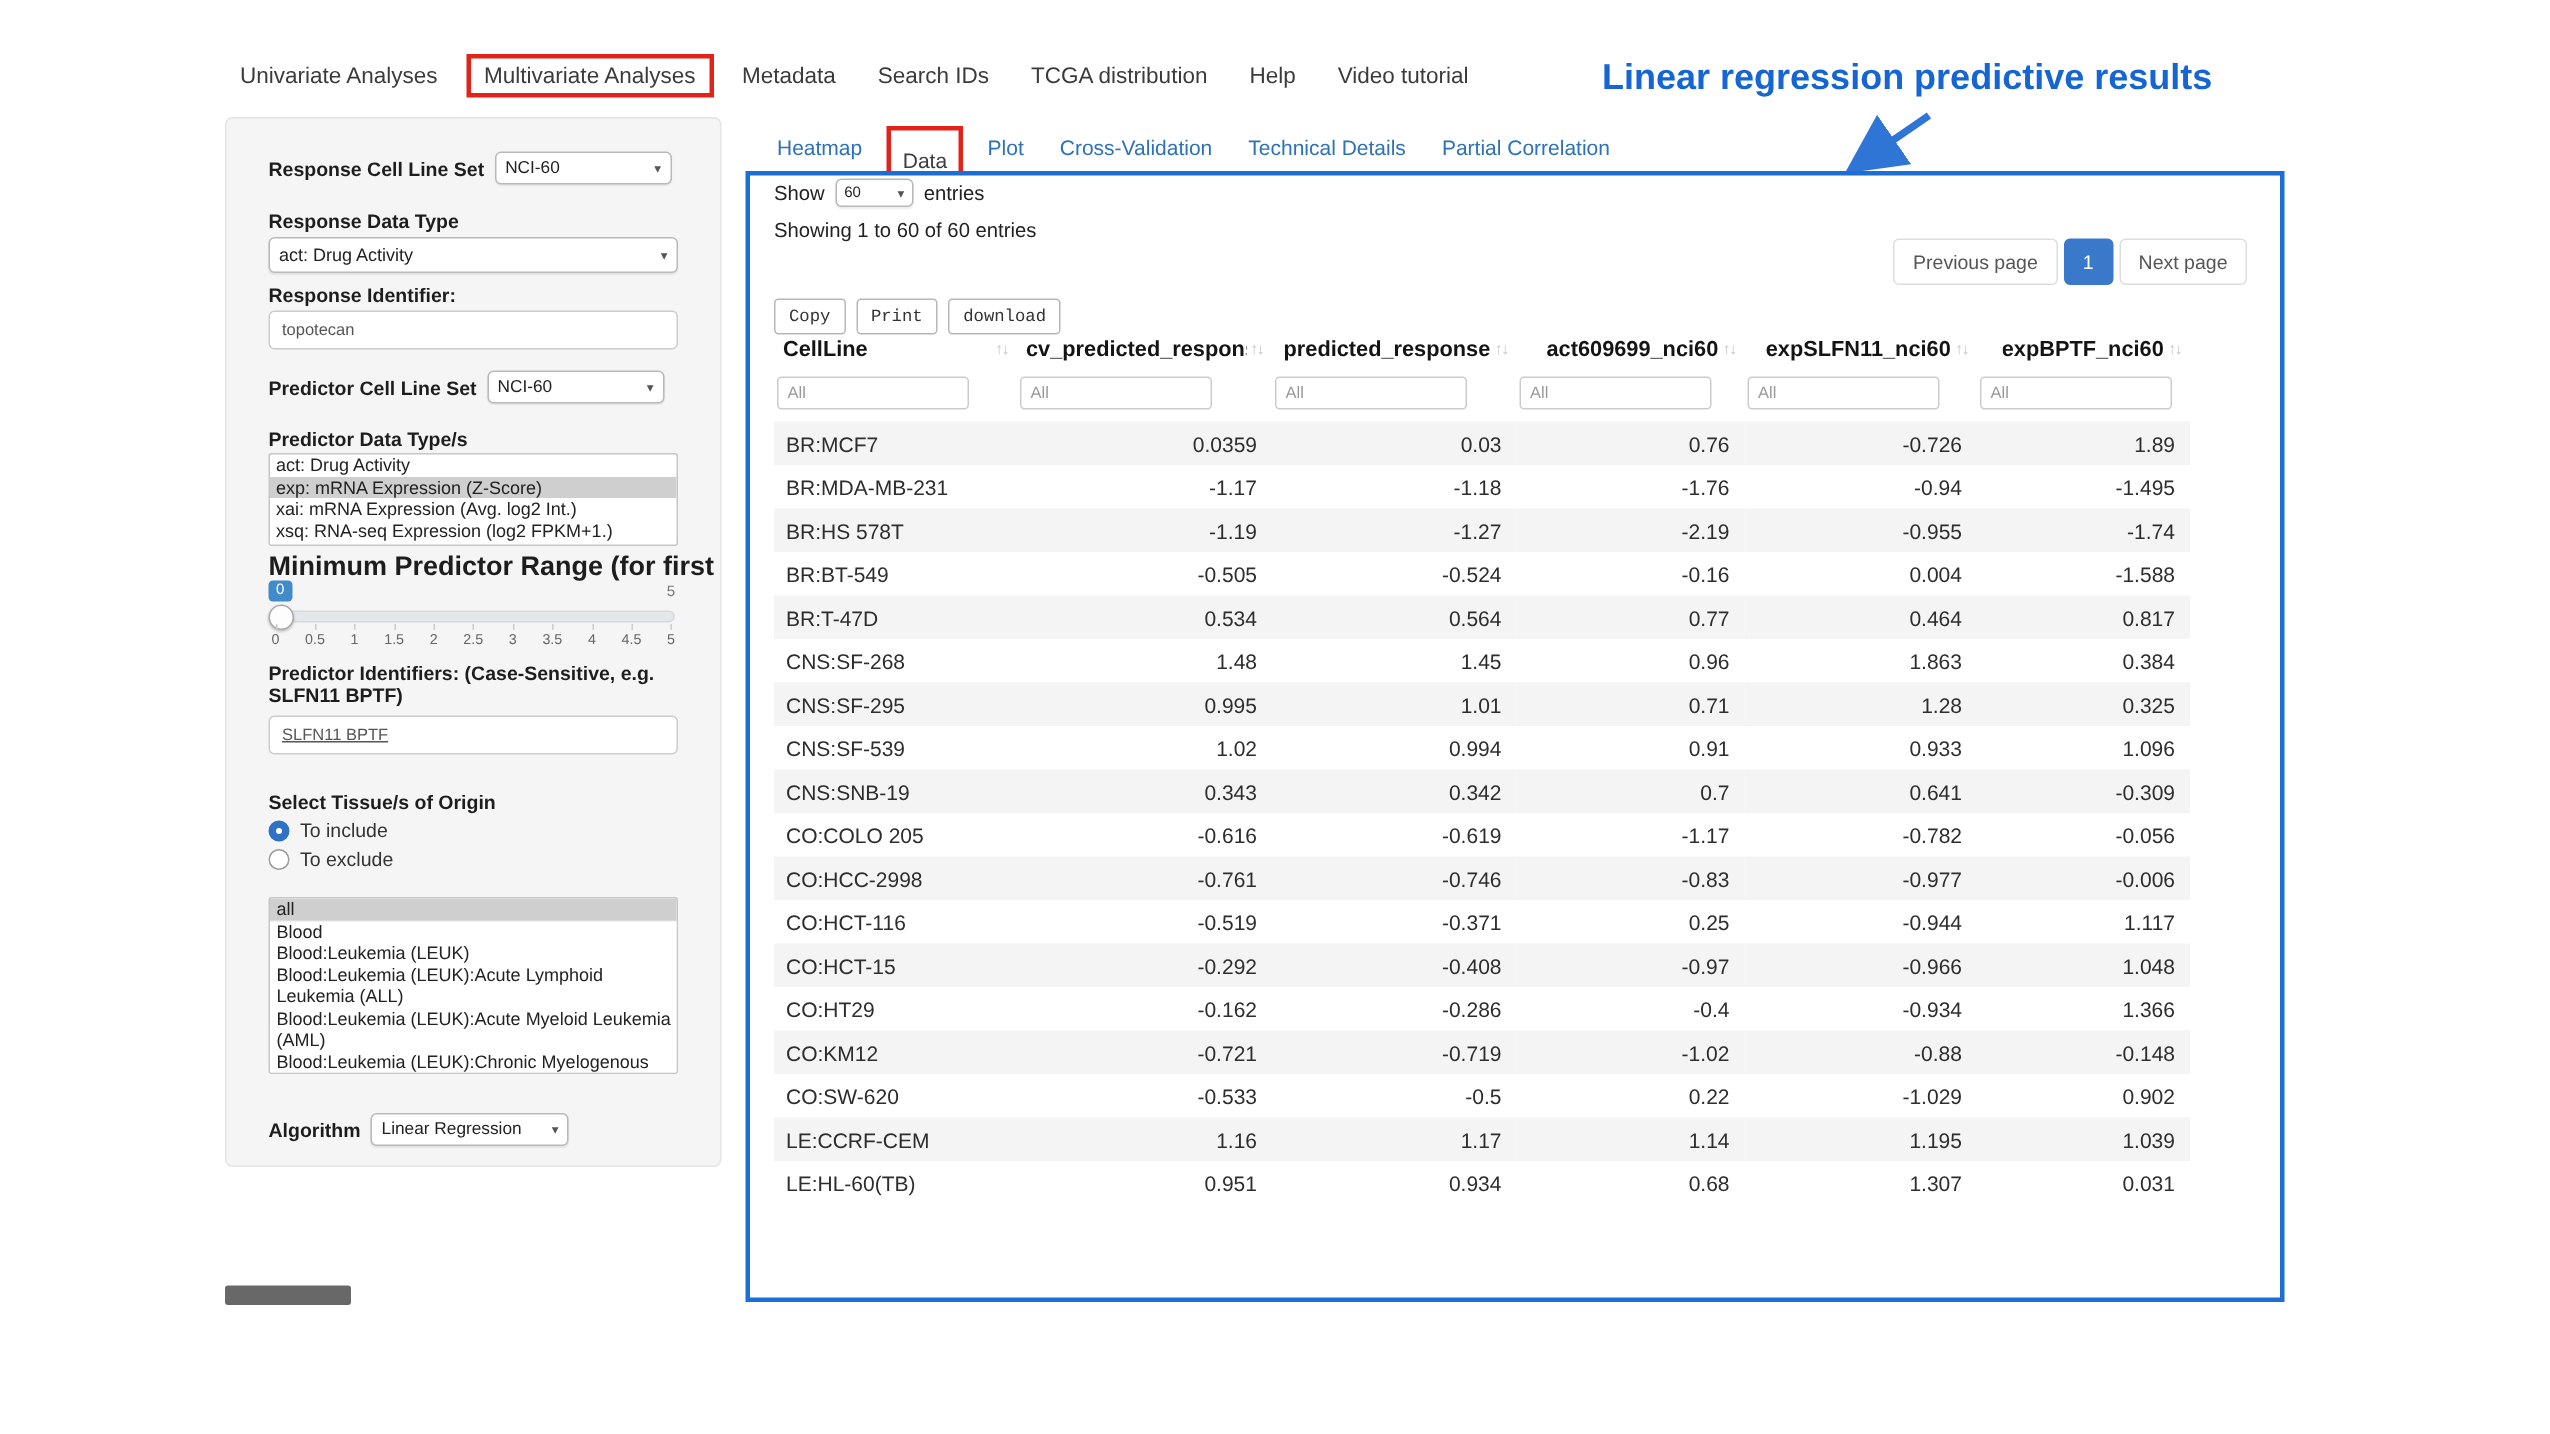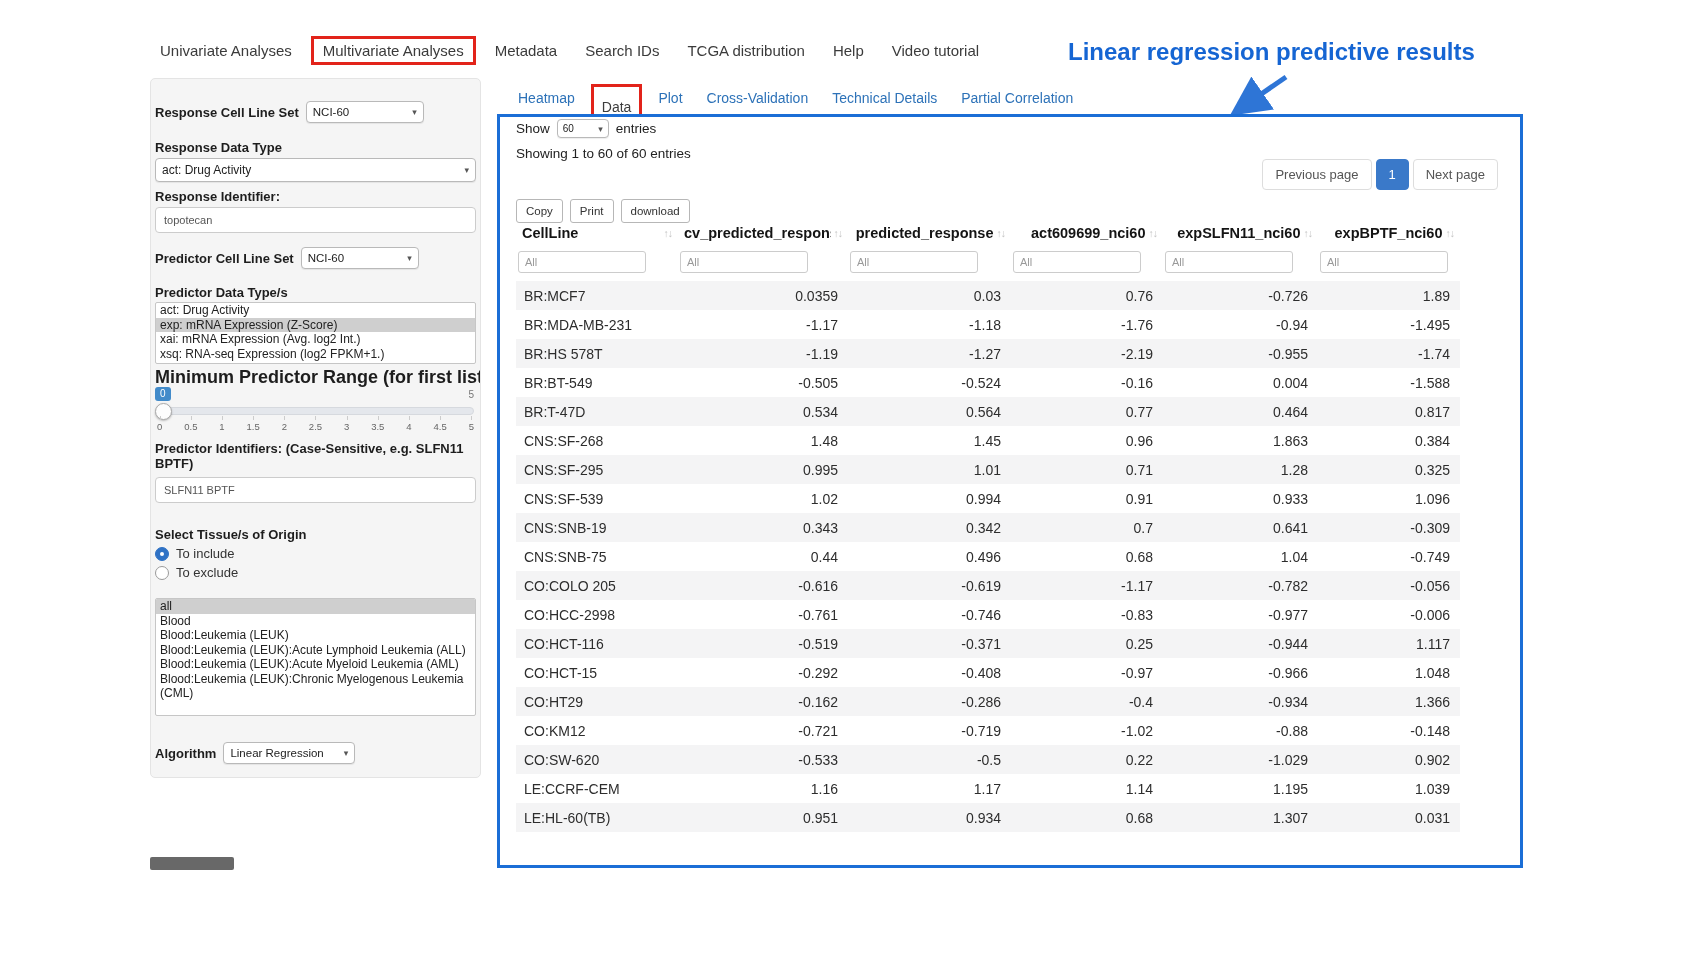--- a/index.html
+++ b/index.html
@@ -10,21 +10,21 @@
   .top-nav { position: absolute; left: 160px; top: 36px; display: flex; align-items: center; }
   .nav-item { font-size: 15px; color: #3b3b3b; padding: 6px 14px; cursor: pointer; white-space: nowrap; }
   .nav-item:first-child { padding-left: 0; }
   .nav-item.red-boxed { border: 3px solid var(--annotation-red, #e2231a); padding: 3px 9px; margin: 0 5px; }
 
   
   .annotation-title { position: absolute; left: 1068px; top: 38px; font-size: 24px; font-weight: bold; color: var(--annotation-blue, #1565d3); white-space: nowrap; }
   .annotation-arrow { position: absolute; left: 1222px; top: 72px; }
 
   
-  .sidebar { position: absolute; left: 150px; top: 78px; width: 331px; height: 700px; background: #f5f5f5; border: 1px solid #e4e4e4; border-radius: 5px; padding: 14px 4px; overflow: hidden; }
+  .sidebar { position: absolute; left: 150px; top: 78px; width: 331px; height: 700px; background: #f5f5f5; border: 1px solid #e4e4e4; border-radius: 5px; padding: 14px 28px; overflow: hidden; }
   .sb-label { font-weight: bold; font-size: 13px; color: #1d1d1d; line-height: 15px; display: block; }
   .sb-label.nowrap { white-space: nowrap; font-size: 18px; }
   .sb-row { display: flex; align-items: center; gap: 7px; }
   .select-box { display: inline-flex; align-items: center; justify-content: space-between; background: #fff; border: 1px solid #b9b9b9; border-radius: 4px; height: 22px; padding: 0 6px; font-size: 11.5px; color: #222; box-shadow: 0 1px 1px rgba(0,0,0,0.07); cursor: pointer; }
   .select-box .chev { color: #555; font-size: 9px; margin-left: 6px; }
   .select-box.full { width: 100%; height: 24px; font-size: 12px; }
   .text-input { width: 100%; height: 26px; border: 1px solid #ccc; border-radius: 4px; background: #fff; padding: 0 8px; font-size: 11px; color: #555; font-family: "Liberation Sans", sans-serif; }
   .listbox { background: #fff; border: 1px solid #c6c6c6; border-radius: 2px; overflow-y: scroll; font-size: 12px; color: #222; }
   .listbox::-webkit-scrollbar { width: 8px; }
   .listbox::-webkit-scrollbar-track { background: #f4f4f4; }
@@ -57,21 +57,21 @@
   .tab.red-boxed { border: 3px solid var(--annotation-red, #e2231a); padding: 12px 8px; margin: 0 4px; }
 
   
   .data-panel { position: absolute; left: 497px; top: 114px; width: 1026px; height: 754px; border: 3px solid var(--panel-border-blue, #1b6ed6); background: #fff; overflow: hidden; }
   .show-row { position: absolute; left: 16px; top: 2px; display: flex; align-items: center; gap: 7px; font-size: 13.5px; color: #222; }
   .small-select { height: 19px; font-size: 10px; padding: 0 5px; width: 52px; }
   .showing-text { position: absolute; left: 16px; top: 29px; font-size: 13.5px; color: #222; }
   .pagination { position: absolute; right: 22px; top: 42px; display: flex; gap: 4px; }
   .page-btn { height: 31px; display: flex; align-items: center; padding: 0 12px; border: 1px solid #ddd; border-radius: 4px; background: #fff; font-size: 13px; color: #555; cursor: pointer; }
   .page-btn.active { background: var(--pagination-active-blue, #3a79c9); border-color: var(--pagination-active-blue, #3a79c9); color: #fff; }
-  .export-row { position: absolute; left: 16px; top: 82px; display: flex; gap: 7px; }
+  .export-row { position: absolute; left: 16px; top: 82px; display: flex; gap: 7px; font-family: Liberation Mono, monospace; }
   .export-btn { height: 24px; padding: 0 9px; border: 1px solid #b7b7b7; border-radius: 3px; background: #fff; font-size: 11.5px; color: #333; display: flex; align-items: center; cursor: pointer; }
 
   
   .table-wrap { position: absolute; left: 16px; top: 100px; width: 944px; }
   table { border-collapse: collapse; width: 944px; table-layout: fixed; }
   th { font-size: 14.5px; font-weight: bold; color: #141414; padding: 8px 6px; }
   .th-inner { display: flex; align-items: center; justify-content: flex-end; }
   .th-inner.first { justify-content: space-between; }
   .th-label { white-space: nowrap; overflow: hidden; }
   .sort-icon { color: #c6c6c6; font-size: 10.5px; margin-left: 3px; letter-spacing: -1px; flex: 0 0 auto; }
@@ -161,21 +161,21 @@
           <span class="tick">2.5</span>
           <span class="tick">3</span>
           <span class="tick">3.5</span>
           <span class="tick">4</span>
           <span class="tick">4.5</span>
           <span class="tick">5</span>
         </div>
     </div>
 
     <span class="sb-label" style="margin-top:6px">Predictor Identifiers: (Case-Sensitive, e.g. SLFN11 BPTF)</span>
-    <input class="text-input" style="margin-top: 6px;" value="SLFN11 BPTF">
+    <input class="text-input" style="margin-top: 6px; text-decoration: underline;" value="SLFN11 BPTF">
 
     <span class="sb-label" style="margin-top:24px">Select Tissue/s of Origin</span>
     <div>
         <div class="radio-row">
           <span class="radio-circle checked"></span>
           <span>To include</span>
         </div>
         <div class="radio-row">
           <span class="radio-circle"></span>
           <span>To exclude</span>
@@ -358,28 +358,20 @@
             </tr>
             <tr>
               <td class="cellline">CNS:SNB-19</td>
               <td class="num">0.343</td>
               <td class="num">0.342</td>
               <td class="num">0.7</td>
               <td class="num">0.641</td>
               <td class="num">-0.309</td>
             </tr>
             <tr>
-              <td class="cellline">CNS:SNB-75</td>
-              <td class="num">0.44</td>
-              <td class="num">0.496</td>
-              <td class="num">0.68</td>
-              <td class="num">1.04</td>
-              <td class="num">-0.749</td>
-            </tr>
-            <tr>
               <td class="cellline">CO:COLO 205</td>
               <td class="num">-0.616</td>
               <td class="num">-0.619</td>
               <td class="num">-1.17</td>
               <td class="num">-0.782</td>
               <td class="num">-0.056</td>
             </tr>
             <tr>
               <td class="cellline">CO:HCC-2998</td>
               <td class="num">-0.761</td>

